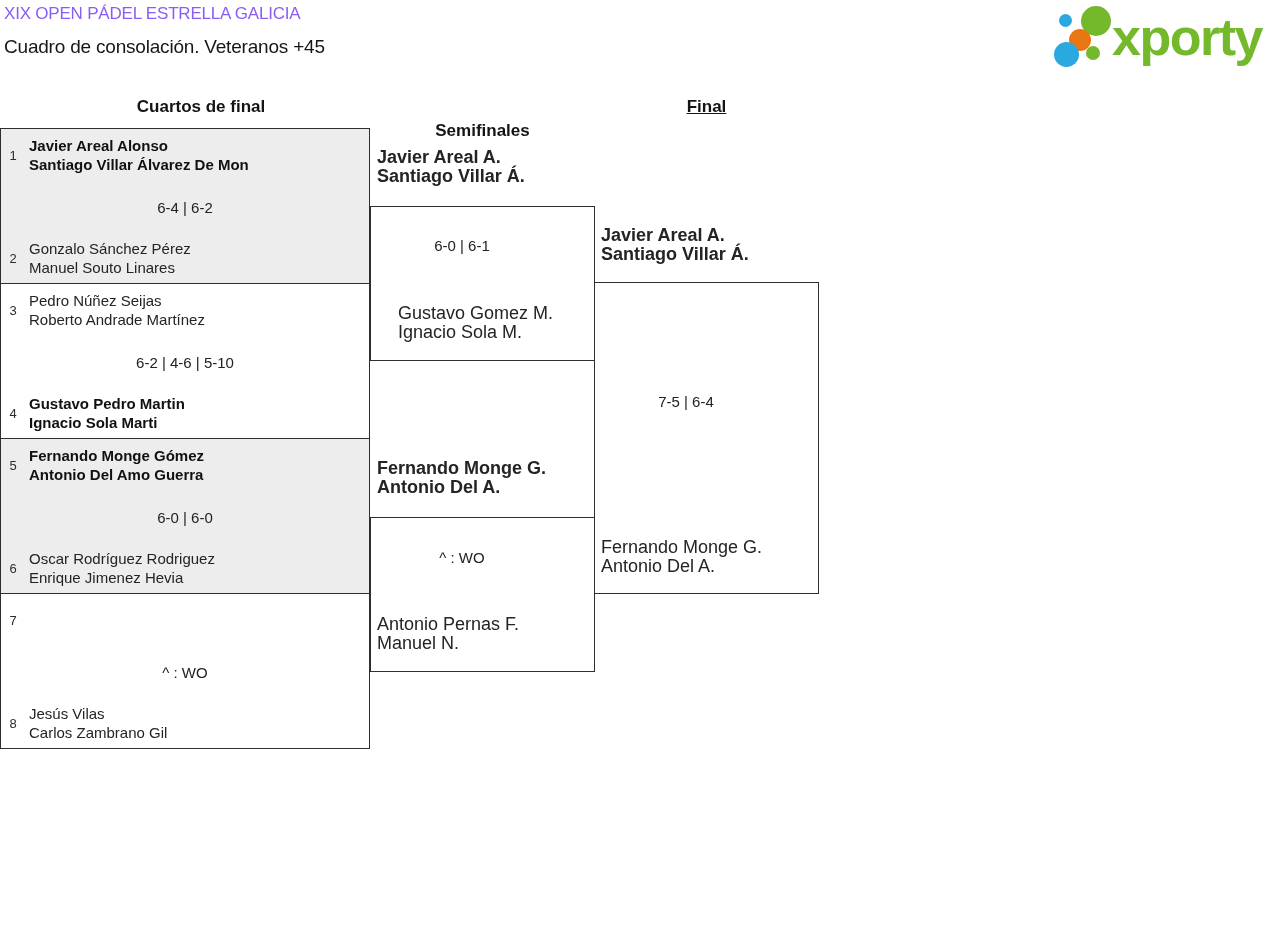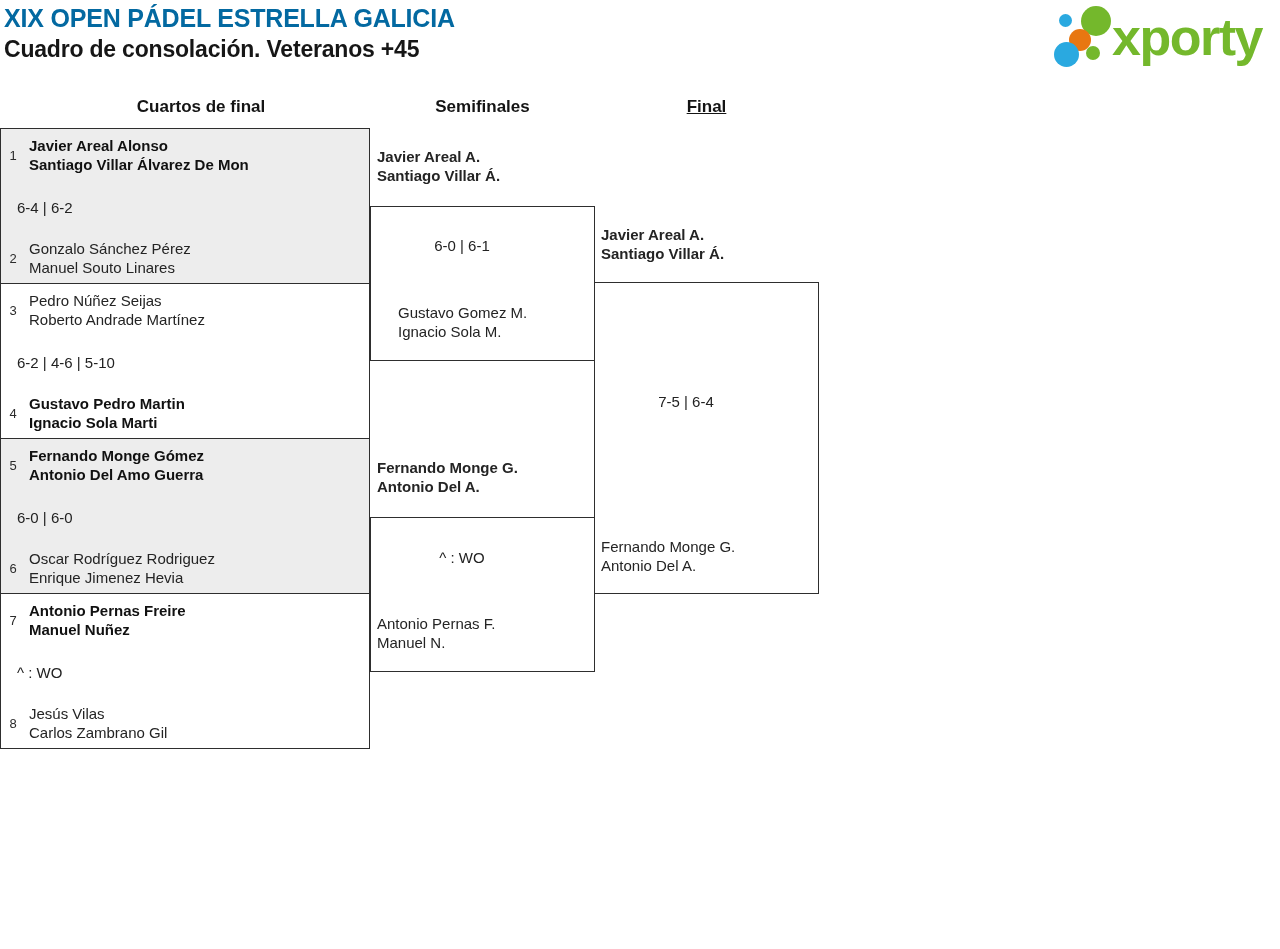--- a/index.html
+++ b/index.html
@@ -1,58 +1,58 @@
 <!DOCTYPE html>
 <html><head>
 <meta charset="utf-8">
 <style>
   html,body{margin:0;padding:0;background:#fff;}
   .page{position:relative;width:1280px;height:949px;background:#ffffff;
         font-family:"Liberation Sans",sans-serif;color:#1a1a1a;overflow:hidden;}
 
   
-  .title{position:absolute;left:4px;top:4px;font-size:25px;font-weight:700;color:#0369a1;letter-spacing:-0.2px;}
-  .subtitle{position:absolute;left:4px;top:36px;font-size:23px;font-weight:700;color:#161616;letter-spacing:-0.2px;}
+  .title{position:absolute;left:4px;top:4px;font-size:17px;font-weight:400;color:#8b5cf6;letter-spacing:-0.2px;}
+  .subtitle{position:absolute;left:4px;top:36px;font-size:19px;font-weight:400;color:#161616;letter-spacing:-0.2px;}
 
   
   .logo{position:absolute;left:1050px;top:3px;width:226px;height:68px;cursor:pointer;}
   .dot{position:absolute;border-radius:50%;}
   .d-blue-s{left:9px;top:11px;width:13px;height:13px;background:#2aa9e0;}
   .d-green-l{left:31px;top:3px;width:30px;height:30px;background:#74b82c;}
   .d-orange{left:19px;top:26px;width:22px;height:22px;background:#e87711;}
   .d-blue-l{left:4px;top:39px;width:25px;height:25px;background:#2aa9e0;}
   .d-green-s{left:36px;top:43px;width:14px;height:14px;background:#74b82c;}
   .logo-text{position:absolute;left:62px;top:8px;font-size:52px;line-height:1;font-weight:700;
              color:#74b82c;letter-spacing:-1.5px;}
 
   
   .rh{position:absolute;top:97px;font-size:17px;font-weight:700;text-align:center;color:#141414;}
   .rh1{left:0;width:370px;margin-left:16px;}
-  .rh2{left:370px;width:225px;}
+  .rh2{left:370px;width:225px;margin-top:24px;}
   .rh3{left:594px;width:225px;text-decoration:underline;}
 
   
   .match{position:absolute;left:0;width:370px;height:156px;border:1px solid #2e2e2e;box-sizing:border-box;background:#fff;}
   .match.gray{background:#ededed;}
   .qf1{top:128px;} .qf2{top:283px;} .qf3{top:438px;} .qf4{top:593px;}
   .seed{position:absolute;left:2px;width:20px;text-align:center;font-size:13px;color:#2b2b2b;}
   .seed.t{top:19px;} .seed.b{top:122px;}
   .team{position:absolute;left:28px;font-size:15px;line-height:18.5px;color:#242424;}
   .team.t{top:8px;} .team.b{top:111px;}
   .winner{font-weight:700;color:#111;}
-  .score{position:absolute;left:0;width:100%;top:70px;text-align:left;font-size:15px;color:#222;padding-left:16px;}
+  .score{position:absolute;left:0;width:100%;top:70px;text-align:center;font-size:15px;color:#222;}
 
   
   .obox{position:absolute;border:1px solid #2e2e2e;box-sizing:border-box;background:transparent;}
   .sf1{left:370px;top:206px;width:225px;height:155px;}
   .sf2{left:370px;top:517px;width:225px;height:155px;}
   .fin{left:594px;top:282px;width:225px;height:312px;}
 
   
-  .flabel{position:absolute;font-size:15px;line-height:18.5px;color:#242424;}
+  .flabel{position:absolute;font-size:18px;line-height:18.5px;color:#242424;}
   .fscore{position:absolute;width:184px;text-align:center;font-size:15px;color:#222;}
   .sf1-win{left:377px;top:148px;}
   .sf1-score{left:370px;top:237px;}
   .sf1-lose{left:398px;top:304px;}
   .sf2-win{left:377px;top:459px;}
   .sf2-score{left:370px;top:549px;}
   .sf2-lose{left:377px;top:615px;}
   .fin-win{left:601px;top:226px;}
   .fin-score{left:594px;top:393px;}
   .fin-lose{left:601px;top:538px;}
@@ -115,24 +115,20 @@
     <div class="score">6-0 | 6-0</div>
     <span class="seed b">6</span>
     <div class="team b">
       <div>Oscar Rodríguez Rodriguez</div>
       <div>Enrique Jimenez Hevia</div>
     </div>
   </div>
 
   <div class="match qf4">
     <span class="seed t">7</span>
-    <div class="team t winner">
-      <div>Antonio Pernas Freire</div>
-      <div>Manuel Nuñez</div>
-    </div>
     <div class="score">^ : WO</div>
     <span class="seed b">8</span>
     <div class="team b">
       <div>Jesús Vilas</div>
       <div>Carlos Zambrano Gil</div>
     </div>
   </div>
 
   <div class="obox sf1"></div>
   <div class="flabel winner sf1-win">

